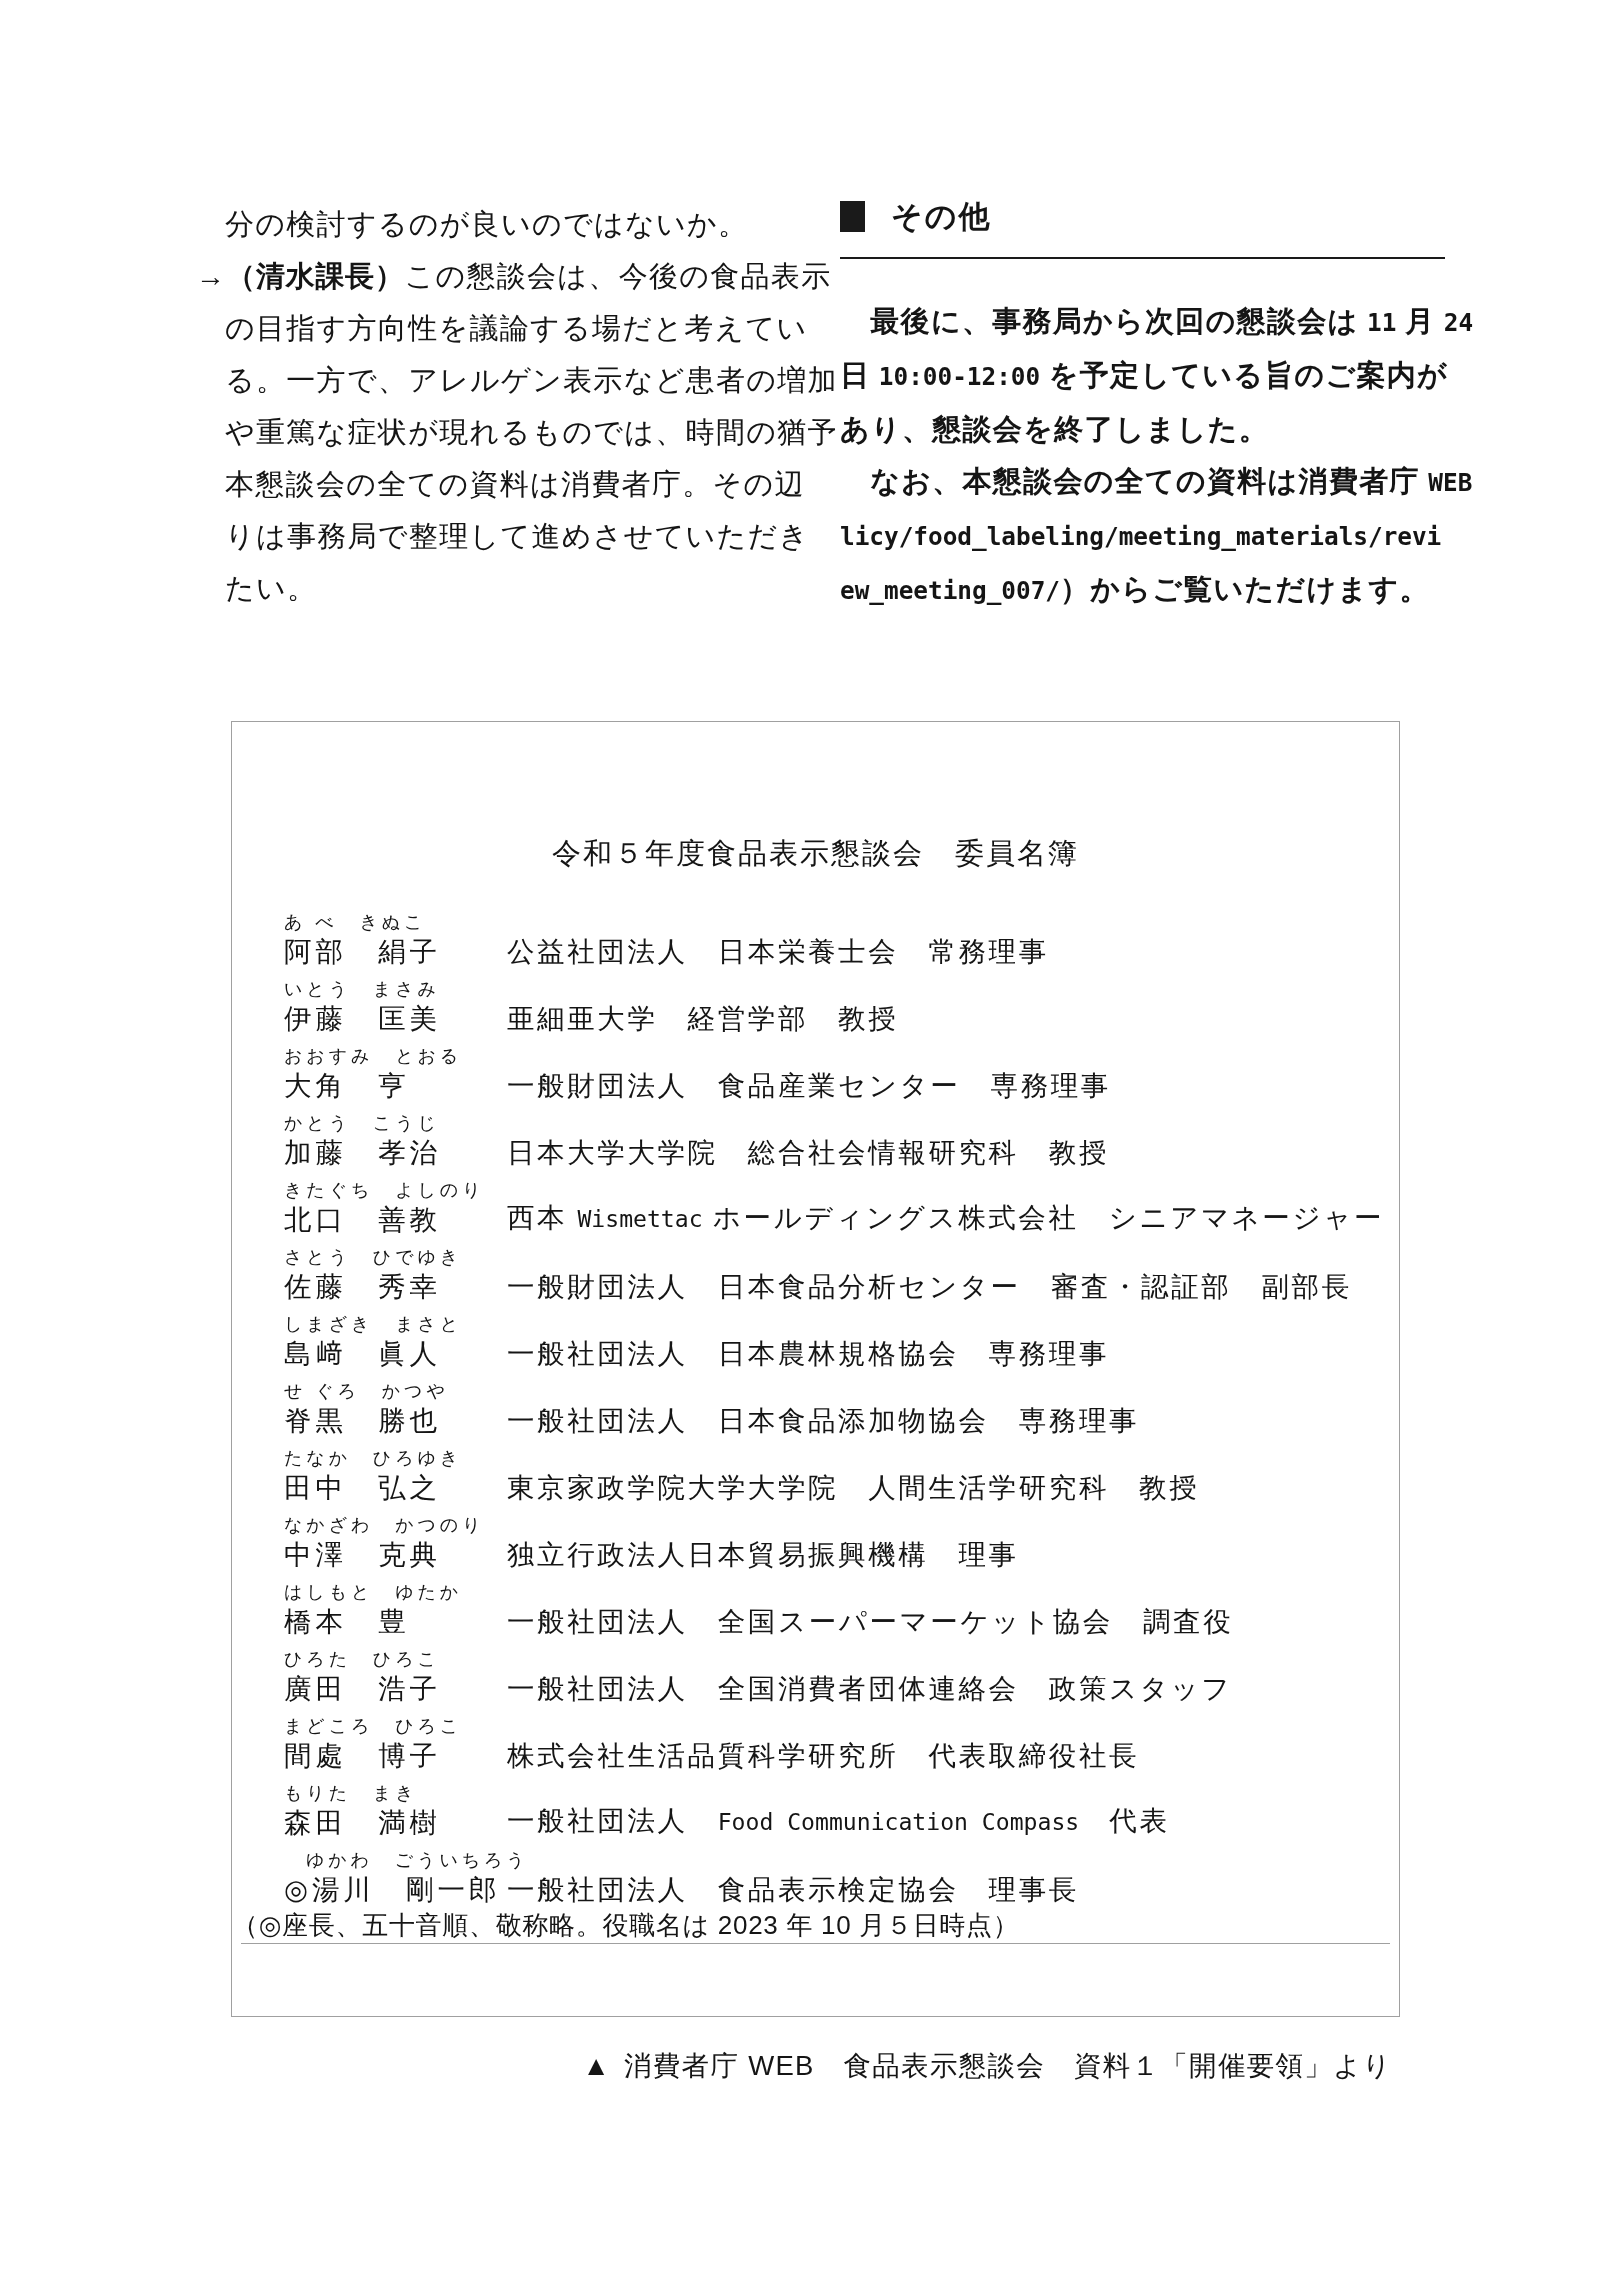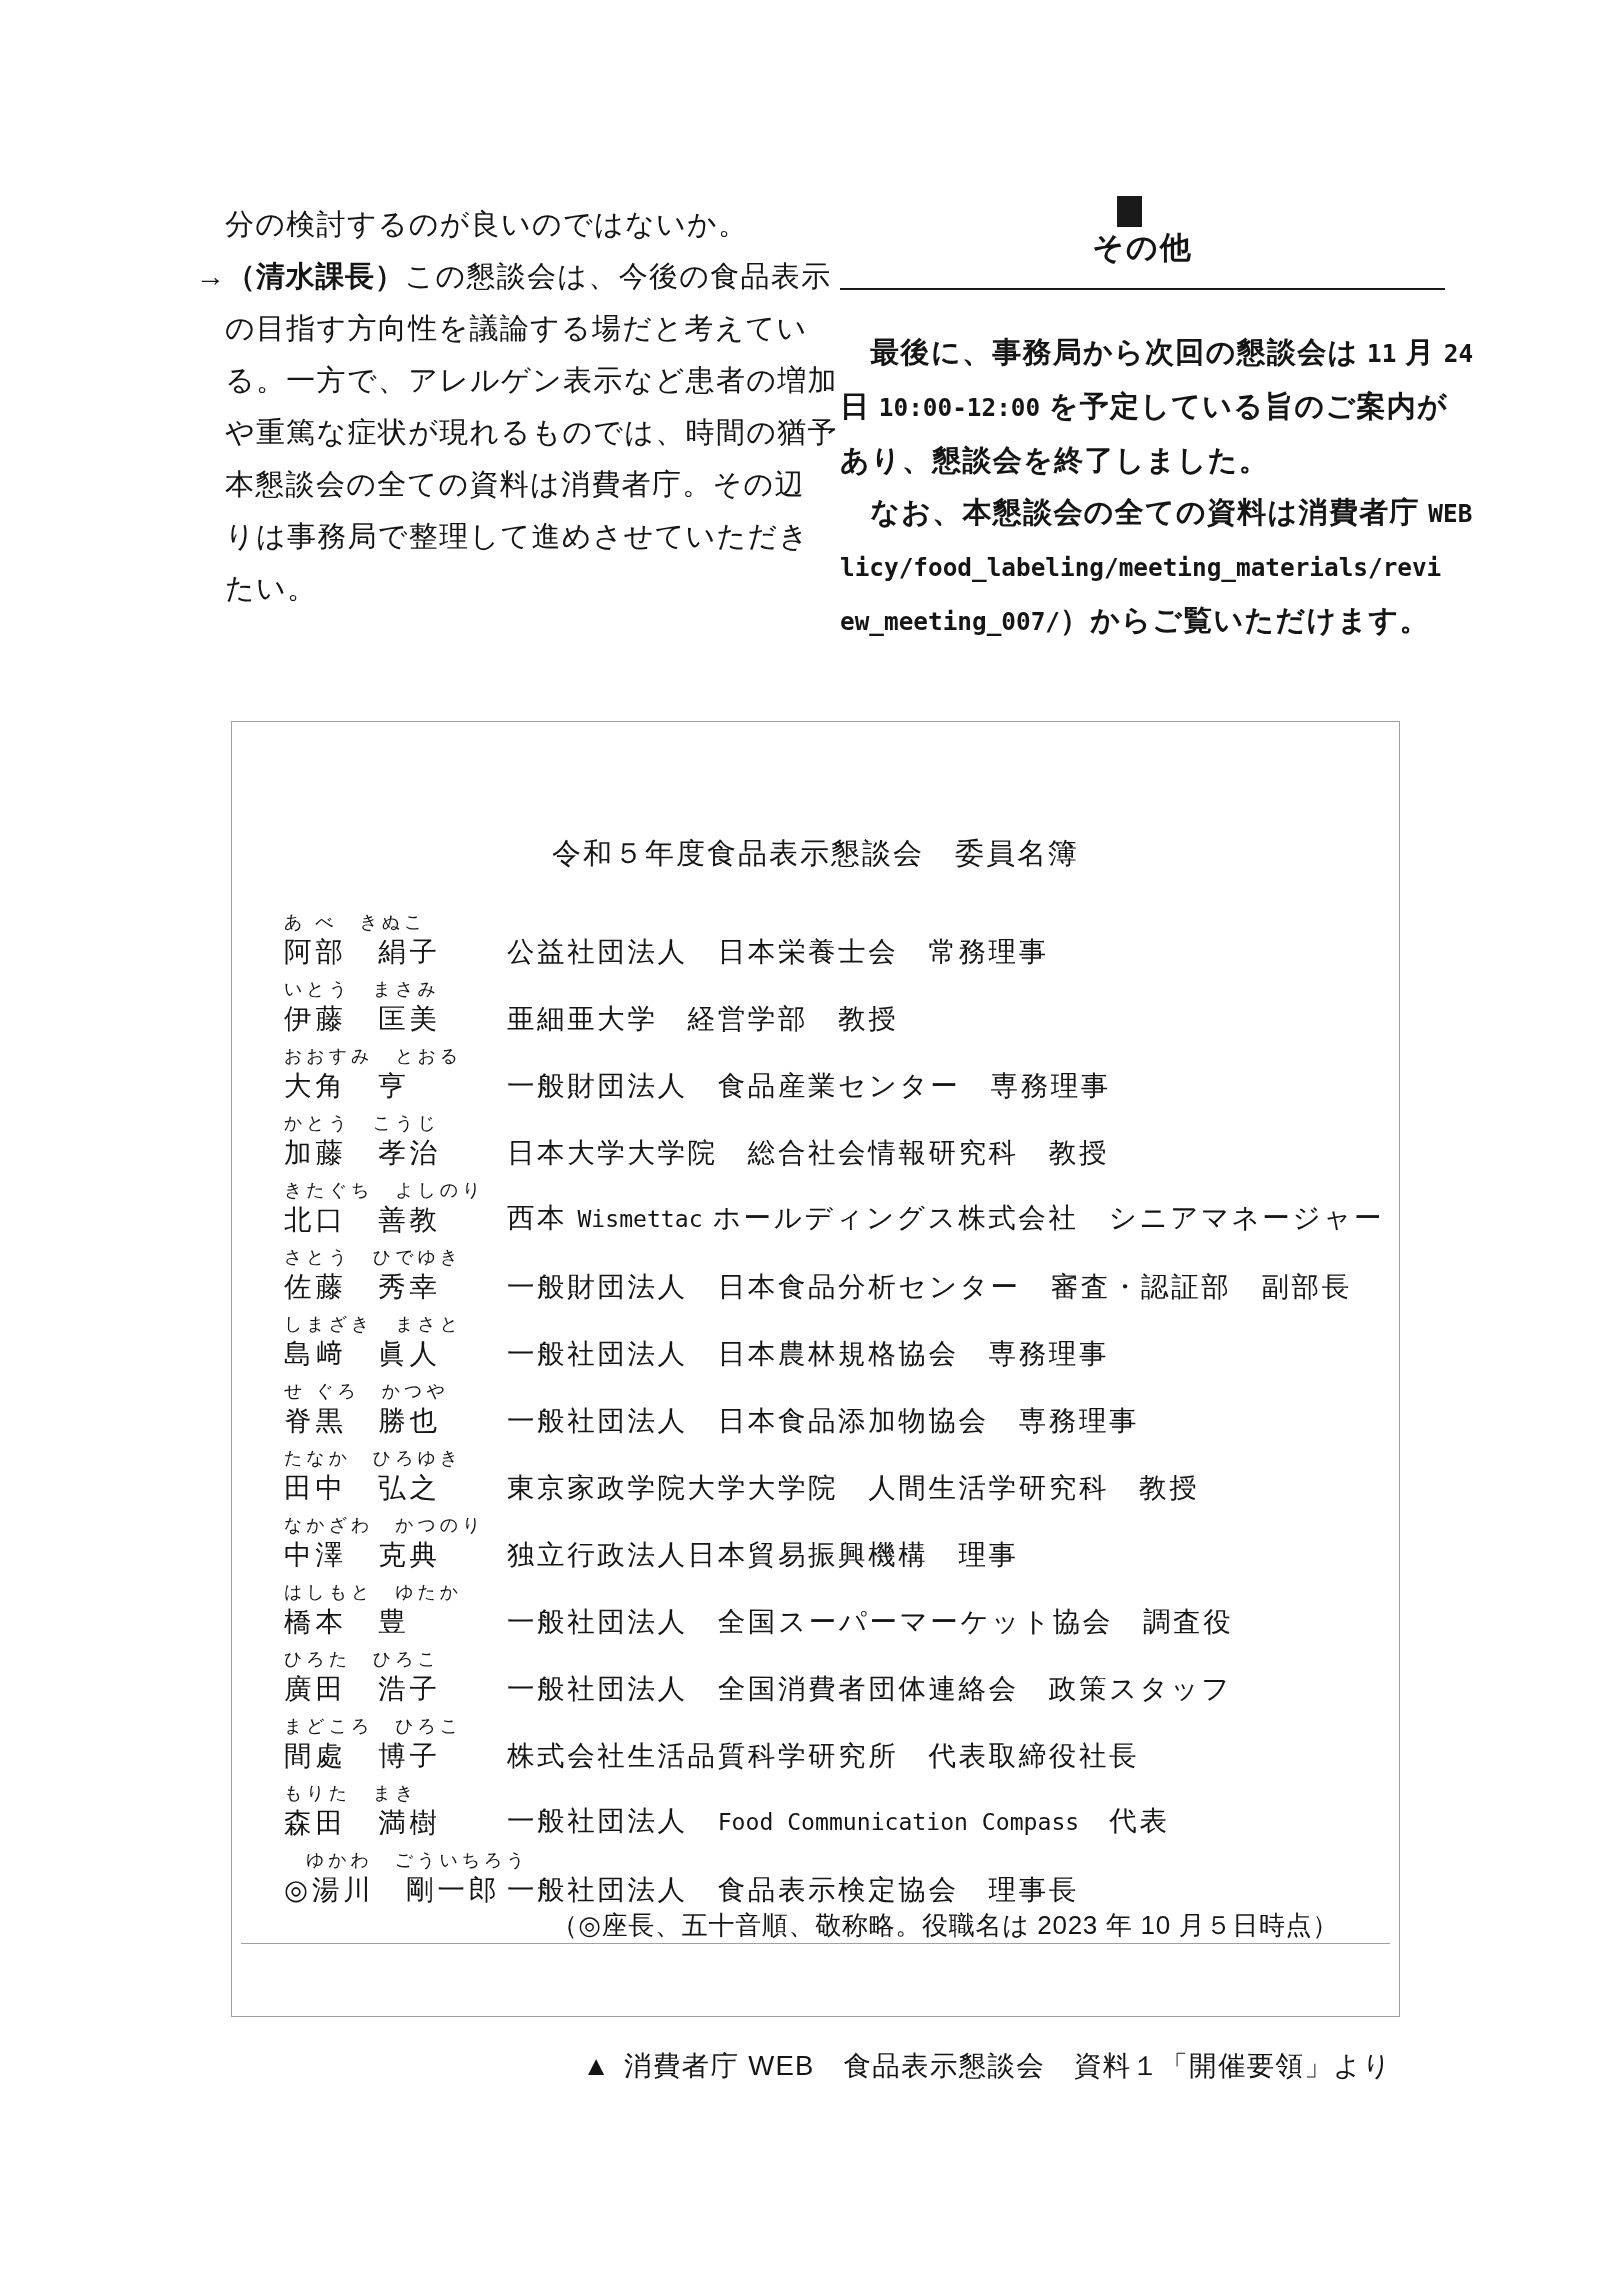--- a/index.html
+++ b/index.html
@@ -22,21 +22,21 @@
   .line{white-space:nowrap;}
   .line.cont{padding-left:29px;}
   .seg-jp{font-family:"Liberation Serif","DejaVu Serif",serif;}
   .seg-lat{font-family:"DejaVu Sans Mono","Liberation Mono",monospace;font-size:0.84em;letter-spacing:0;}
   .seg-gothic-bold{font-family:"Liberation Sans","DejaVu Sans",sans-serif;font-weight:bold;letter-spacing:0.7px;}
   
   .sec-heading{
     font-family:"Liberation Sans","DejaVu Sans",sans-serif;font-weight:bold;
     font-size:31px;line-height:41px;letter-spacing:2px;
     border-bottom:2px solid var(--rule);padding-bottom:19.6px;
-    display:flex;align-items:center;flex-direction:column;
+    display:flex;align-items:center;
   }
   .sq{
     display:inline-block;width:25px;height:31px;background:var(--rule);
     margin-right:26px;flex:0 0 auto;overflow:hidden;color:transparent;font-size:0;
   }
   .r-body{margin-top:36px;font-weight:bold;}
   
   .member-box{
     position:absolute;left:231px;top:721px;width:1169px;height:1296px;
     border:1.3px solid var(--frame);background:var(--paper);
@@ -47,21 +47,21 @@
     font-size:29px;line-height:37px;letter-spacing:2px;
   }
   .rows{margin-top:31px;padding-left:52px;}
   .m-row{height:67px;display:flex;align-items:flex-end;}
   .m-name-cell{width:194px;flex:0 0 auto;}
   .furigana{font-size:18px;line-height:19.6px;letter-spacing:3.9px;white-space:pre;}
   .m-name{font-size:27.5px;line-height:37px;letter-spacing:3.9px;white-space:pre;}
   .m-desc{font-size:27.5px;line-height:37px;letter-spacing:2.6px;white-space:nowrap;margin-left:29px;}
   .m-desc .seg-lat{font-size:0.84em;letter-spacing:0;}
   .box-note{
-    text-align:right;padding-right:60px;
+    text-align:left;padding-right:60px;
     font-size:26px;line-height:35px;letter-spacing:0.7px;white-space:nowrap;
   }
   .box-sep{border-top:1.3px solid var(--frame);margin:0 9.2px;}
   
   .caption{
     position:absolute;left:231px;top:2047px;width:1161px;
     text-align:right;font-family:"Liberation Sans","DejaVu Sans",sans-serif;
     font-size:27.5px;line-height:37px;letter-spacing:1.3px;white-space:nowrap;
   }
   .caption .tri{margin-right:13px;}

